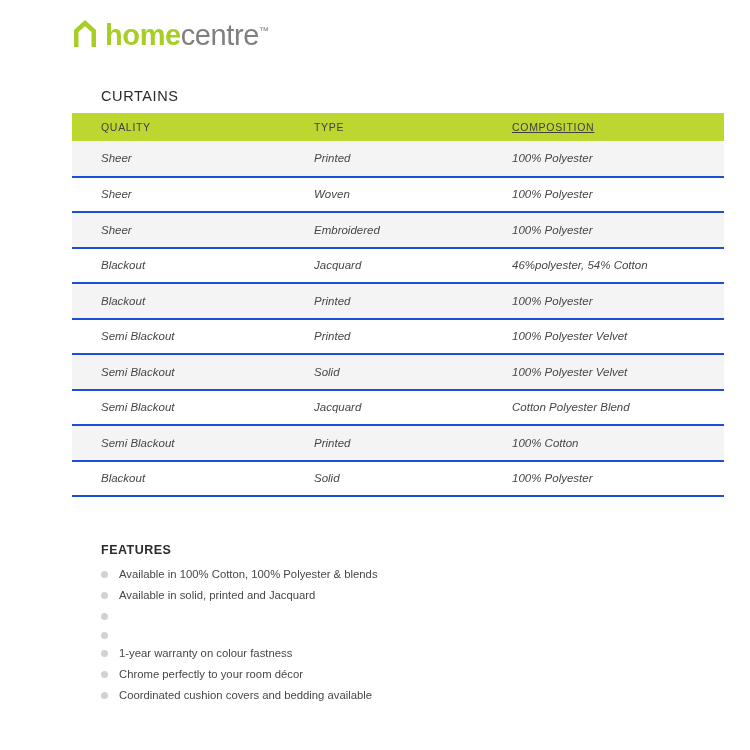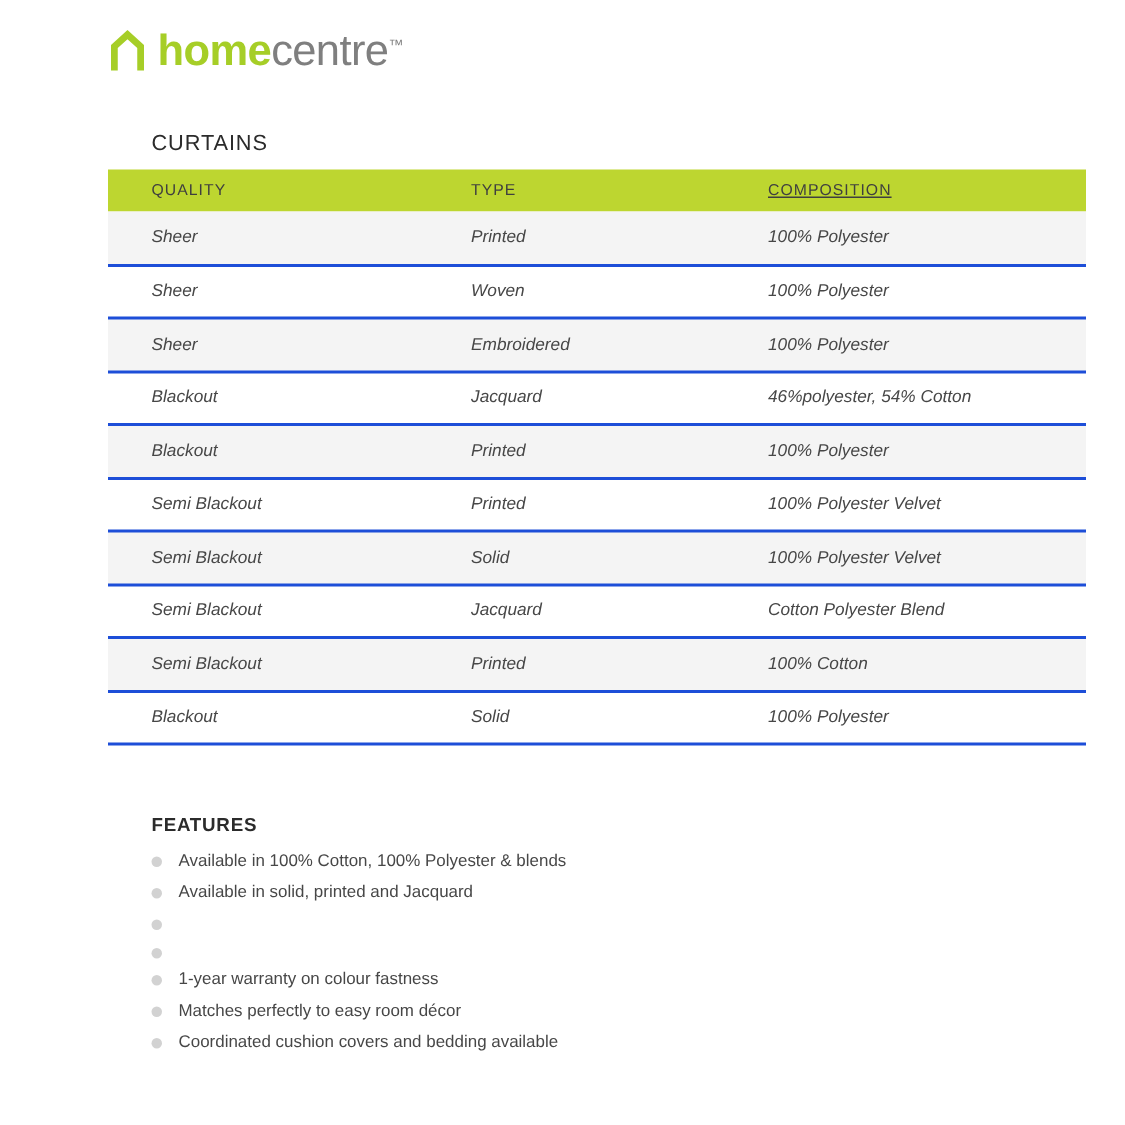--- a/index.html
+++ b/index.html
@@ -245,21 +245,21 @@
     </div>
     <div class="feature-row">
       <span class="bullet"></span>
     </div>
     <div class="feature-row">
       <span class="bullet"></span>
       <span class="feature-text">1-year warranty on colour fastness</span>
     </div>
     <div class="feature-row">
       <span class="bullet"></span>
-      <span class="feature-text">Matches perfectly to easy room décor</span>
+      <span class="feature-text">Chrome perfectly to your room décor</span>
     </div>
     <div class="feature-row">
       <span class="bullet"></span>
       <span class="feature-text">Coordinated cushion covers and bedding available</span>
     </div>
   </div>
 
 </div>
 
 </body></html>

